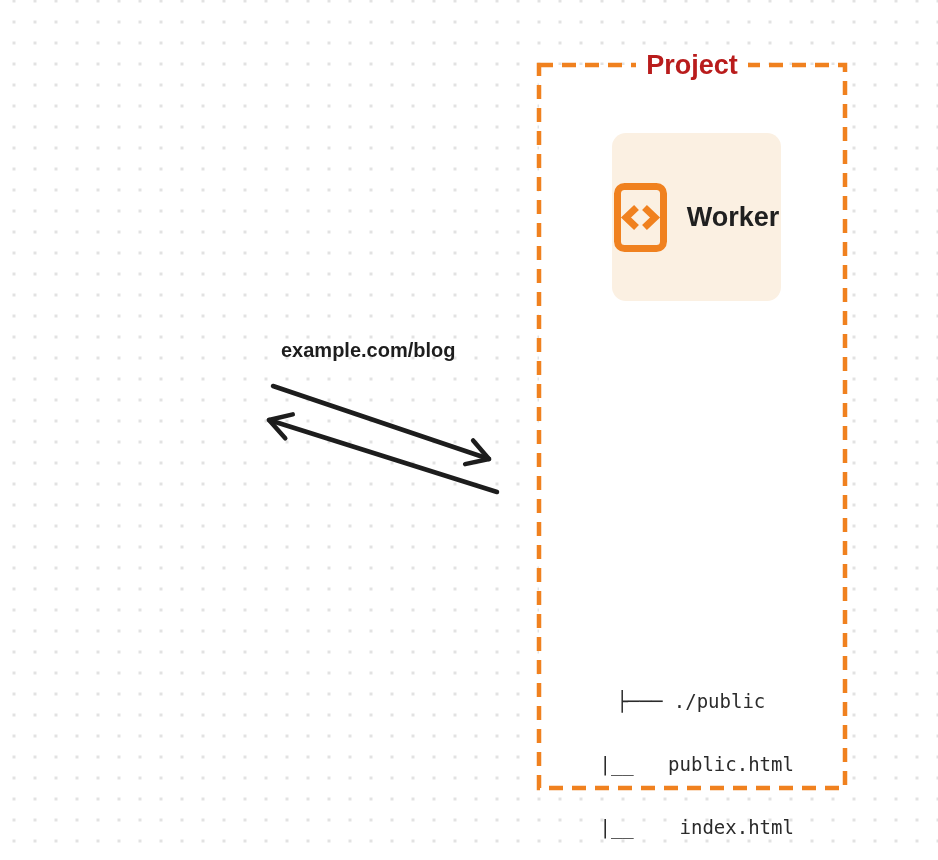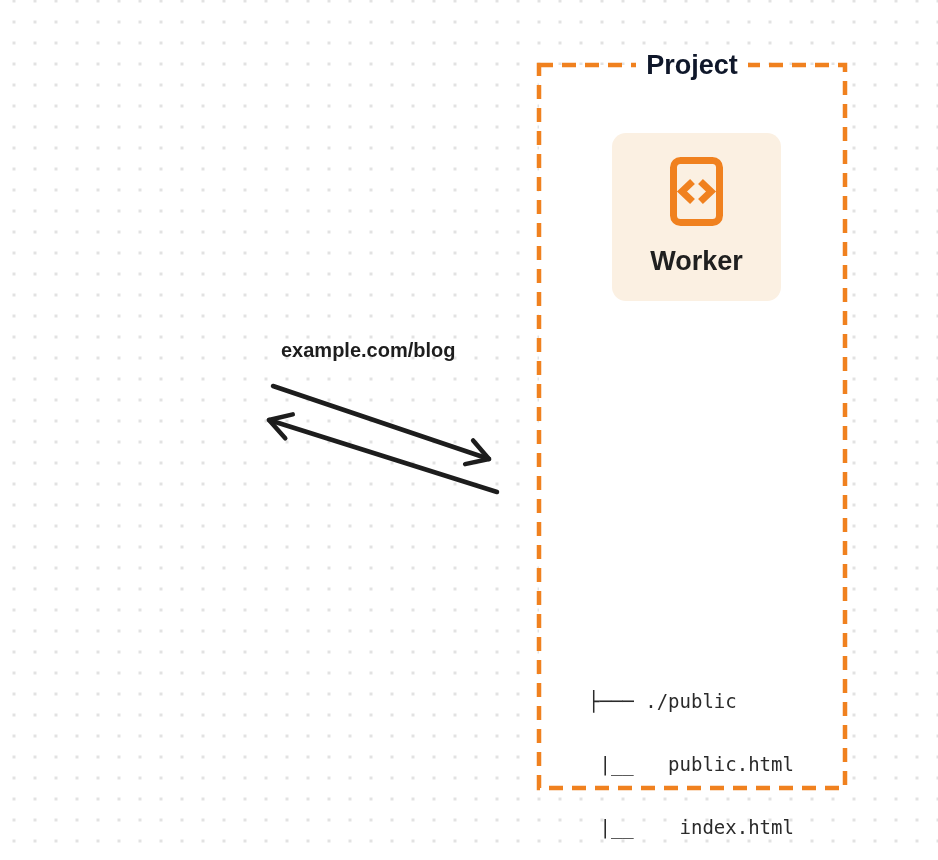--- a/index.html
+++ b/index.html
@@ -16,51 +16,51 @@
   .canvas{position:absolute;left:0;top:0;}
   .abs{position:absolute;}
   .project-title-wrap{
     left:539px;top:49px;width:306px;
     text-align:center;line-height:32px;
   }
   .project-title{
     display:inline-block;
     background:#ffffff;
     padding:0 10px;
-    color:#0f172a;
+    color:#b91c1c;
     font-size:27px;font-weight:700;
   }
   .client-box{
     left:63px;top:344px;width:165px;height:164px;
     background:#F4F4F6;border-radius:5px;
     display:flex;align-items:center;justify-content:center;
   }
   .box-label{
     color:#202020;font-size:27px;font-weight:700;
   }
   .url-label{
     left:281px;top:339px;
     color:#1D1D1D;font-size:20px;font-weight:700;
   }
   .card{
     width:169px;height:168px;
     background:#FBF0E2;border-radius:14px;
-    display:flex;flex-direction:column;align-items:center;justify-content:center;
+    display:flex;flex-direction:row;align-items:center;justify-content:center;
     gap:20px;
   }
   .card-worker{left:612px;top:133px;}
   .card-assets{left:607px;top:480px;}
   .file-tree{
     left:588px;top:649px;
     font-family:"DejaVu Sans Mono",monospace;
     font-size:19px;line-height:21px;
     color:#2B2B2B;
     white-space:pre;
   }
-  .file-tree div{white-space:pre;}
+  .file-tree div{white-space:pre;text-align:center;}
 </style>
 </head>
 <body>
 
 <div id="screen">
 
   <svg class="canvas" width="938" height="860" viewBox="0 0 938 860">
     <defs>
       <marker id="ah" viewBox="-28 -18 34 36" refX="0" refY="0" markerWidth="34" markerHeight="36" markerUnits="userSpaceOnUse" orient="auto">
         <path d="M-21,-12.5 L0,0 L-21,12.5" fill="none" stroke="#1D1D1D" stroke-width="4.5" stroke-linecap="round" stroke-linejoin="round"></path>

